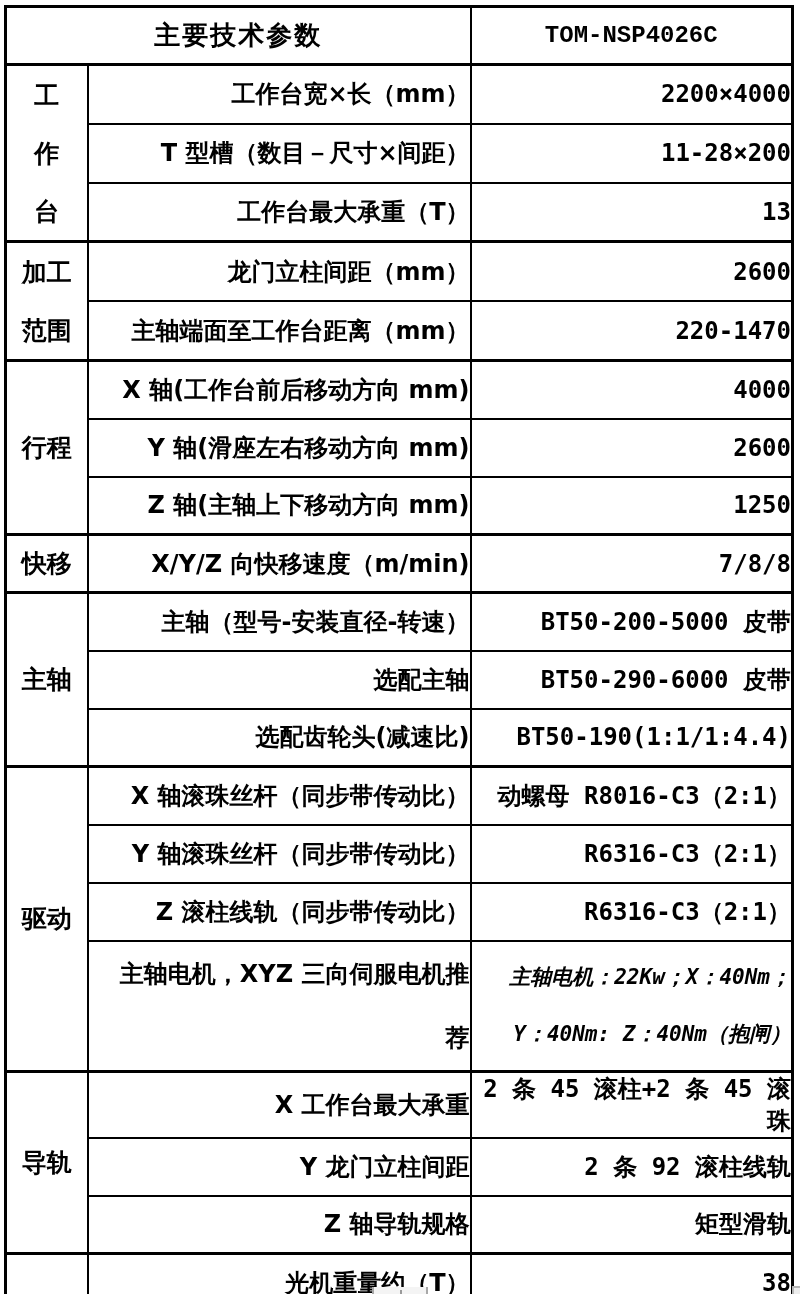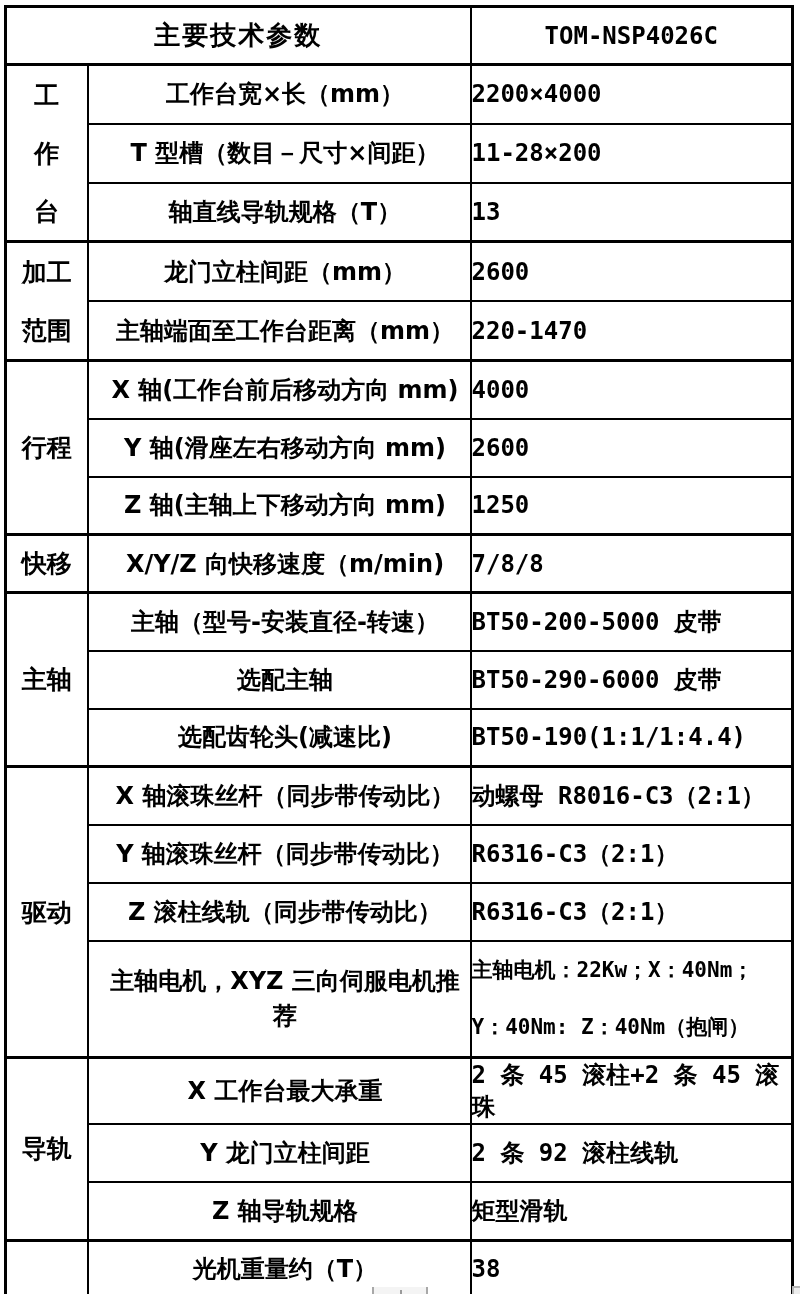--- a/index.html
+++ b/index.html
@@ -21,21 +21,21 @@
   }
   col.c-group { width: 82px; }
   col.c-param { width: 383px; }
   col.c-value { width: 322px; }
 
   tr { height: 58px; }
   tr.row-tall { height: 117px; }
 
   td, th { border: 2px solid #000; vertical-align: middle; overflow: hidden; }
   tr.group-start td, tr.group-start th { border-top: 3px solid #000; }
-  tr.header-row th { border-bottom: 3px solid #000; }
+  tr.header-row th { border-bottom: 3px solid #000; font-family: Liberation Mono, monospace; }
 
   th.title-cell {
     font-size: 26px; font-weight: bold; text-align: center;
     letter-spacing: 2px;
   }
   th.model-cell {
     font-family: "DejaVu Sans Mono", "Liberation Mono", monospace;
     font-size: 24px; font-weight: bold; text-align: center;
   }
 
@@ -43,32 +43,32 @@
     font-size: 25px; font-weight: bold; text-align: center;
     padding: 0;
   }
   .vstack { display: flex; flex-direction: column; width: 100%; }
   .vchar, .vline {
     height: 58px; display: flex; align-items: center; justify-content: center;
     font-size: 25px; font-weight: bold;
   }
 
   td.param {
-    font-size: 24px; font-weight: bold; text-align: center;
+    font-size: 24px; font-weight: bold; text-align: right;
     padding-left: 12px; padding-right: 0;
     white-space: pre-line;
   }
-  td.param.wrap { line-height: 35px; }
+  td.param.wrap { line-height: 64px; }
 
   td.value {
     font-family: "DejaVu Sans Mono", "DejaVu Sans", monospace;
-    font-size: 24px; font-weight: bold; text-align: left;
+    font-size: 24px; font-weight: bold; text-align: right;
     white-space: pre-line;
   }
-  td.value.wrap { font-size: 21px; line-height: 57px; }
+  td.value.wrap { font-size: 21px; line-height: 57px; font-style: italic; }
 
   
   .frag-bottom-center {
     position: absolute; left: 372px; top: 1287px;
     width: 56px; height: 7px;
     background: #f4f4f4;
     border-left: 2px solid #a8a8a8; border-right: 2px solid #a8a8a8;
   }
   .frag-tick {
     position: absolute; left: 26px; top: 3px; width: 2px; height: 4px;
@@ -107,21 +107,21 @@
         </div>
       </td>
       <td class="param">工作台宽×长（mm）</td>
       <td class="value">2200×4000</td>
     </tr>
     <tr>
       <td class="param">T 型槽（数目－尺寸×间距）</td>
       <td class="value">11-28×200</td>
     </tr>
     <tr>
-      <td class="param">轴直线导轨规格（T）</td>
+      <td class="param">工作台最大承重（T）</td>
       <td class="value">13</td>
     </tr>
 
     <tr class="group-start">
       <td rowspan="2" class="group-cell">
         <div class="vstack">
           <div class="vline">加工</div>
           <div class="vline">范围</div>
         </div>
       </td>

